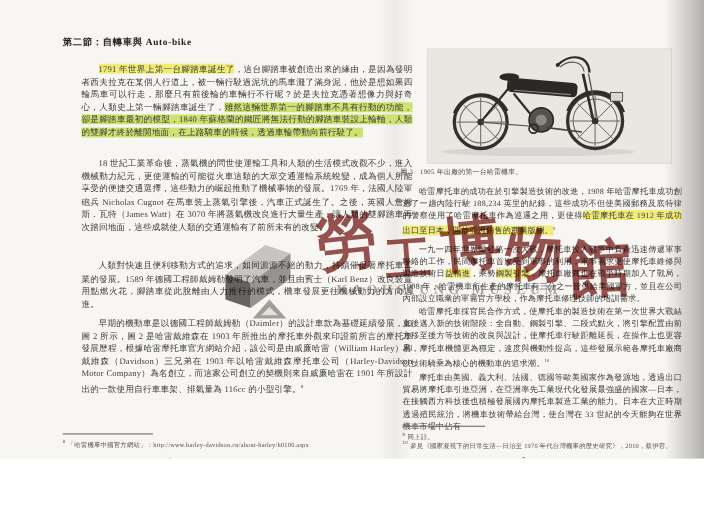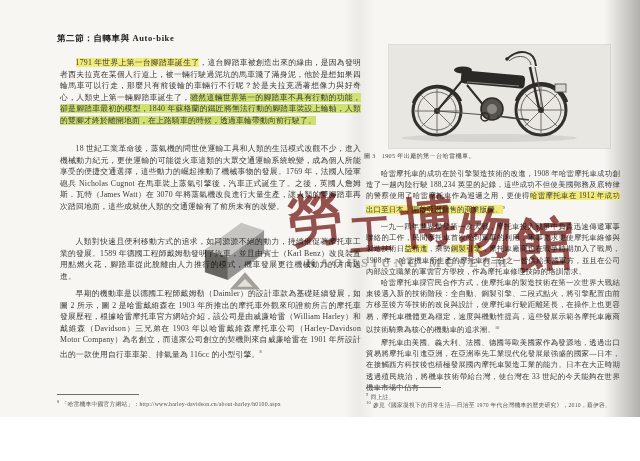--- a/index.html
+++ b/index.html
@@ -18,21 +18,21 @@
     background:linear-gradient(to right, rgba(120,115,105,0), rgba(120,115,105,.09), rgba(120,115,105,0));
   }
   .heading{
     position:absolute; left:57px; top:33px; margin:0;
     font-size:8.5px; font-weight:bold; letter-spacing:.6px; color:#222120;
   }
   .para{
     position:absolute; margin:0; text-align:justify;
     text-indent:2em; letter-spacing:.2px;
   }
-  .lp{ left:60px; width:301px; font-size:7.8px; line-height:11.5px; }
+  .lp{ left:74px; width:301px; font-size:7.8px; line-height:11.5px; }
   .rp{ left:366px; width:254px; font-size:7.4px; line-height:11.2px; }
   .seg-y{ background:var(--hl_yellow); }
   .seg-g{ background:var(--hl_green); }
   .seg-sup{ vertical-align:super; font-size:55%; }
   .fn-rule{ position:absolute; height:0; border-top:1px solid #6f6e6c; }
   .fn{ position:absolute; font-size:5.8px; color:#54524f; letter-spacing:.2px; line-height:8px;}
   .fn sup{ font-size:4.5px; margin-right:2px; }
   .pageno{ position:absolute; font-size:6.5px; color:#54524f; }
   figure{ margin:0; }
   .photo{

